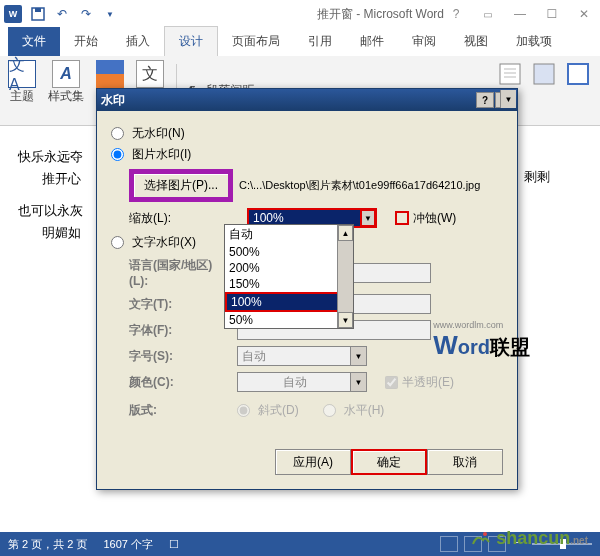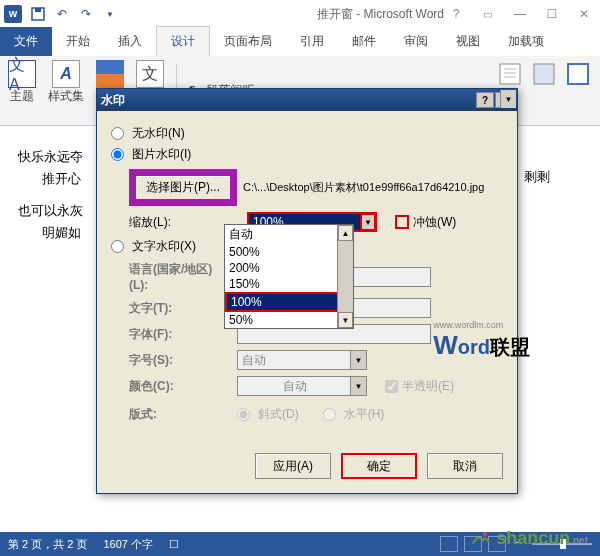--- a/index.html
+++ b/index.html
@@ -8,21 +8,21 @@
 
 .titlebar { height: 28px; background: #fff; display: flex; align-items: center; padding: 0 4px; }
 .word-icon { width: 18px; height: 18px; background: #2b579a; color: #fff; font-size: 9px; font-weight: bold; display: flex; align-items: center; justify-content: center; border-radius: 2px; }
 .qat { display: flex; gap: 4px; margin-left: 6px; align-items: center; }
 .qat-btn { width: 20px; height: 20px; display: flex; align-items: center; justify-content: center; color: #2b579a; cursor: pointer; }
 .app-title { flex: 1; text-align: right; color: #666; font-size: 12px; }
 .win-controls { display: flex; gap: 8px; color: #888; }
 .win-btn { width: 24px; height: 20px; display: flex; align-items: center; justify-content: center; cursor: pointer; }
 
 
-.ribbon-tabs { height: 28px; display: flex; align-items: flex-end; padding-left: 0; }
+.ribbon-tabs { height: 28px; display: flex; align-items: flex-end; padding-left: 8px; }
 .tab { padding: 6px 14px; color: #444; cursor: pointer; font-size: 12px; }
 .tab-file { background: #2b579a; color: #fff; }
 .tab-active { background: #f3f3f3; border: 1px solid #ccc; border-bottom: none; color: #2b579a; }
 
 
 .ribbon { height: 70px; background: #f3f3f3; border-bottom: 1px solid #ccc; display: flex; padding: 4px 8px; gap: 12px; }
 .ribbon-btn { display: flex; flex-direction: column; align-items: center; color: #444; cursor: pointer; }
 .ribbon-sep { width: 1px; background: #ccc; margin: 4px 0; }
 .big-icon { width: 28px; height: 28px; border: 1px solid #999; background: #fff; display: flex; align-items: center; justify-content: center; font-size: 16px; }
 
@@ -36,40 +36,40 @@
 .status-icon { width: 18px; height: 16px; border: 1px solid rgba(255,255,255,0.4); }
 
 
 .dialog { position: absolute; top: 88px; left: 96px; width: 422px; background: #ece9d8; border: 1px solid #1a3d6d; box-shadow: 2px 2px 8px rgba(0,0,0,0.4); z-index: 100; }
 .dialog-titlebar { height: 22px; background: linear-gradient(#2b579a, #1a3d6d); color: #fff; display: flex; align-items: center; padding: 0 4px; font-size: 12px; font-weight: bold; }
 .dialog-titlebar-btns { margin-left: auto; display: flex; gap: 1px; }
 .dlg-tbtn { width: 18px; height: 16px; background: #d4d0c8; border: 1px solid #888; display: flex; align-items: center; justify-content: center; font-size: 10px; color: #000; cursor: pointer; }
 .dialog-body { padding: 10px 14px; }
 .radio-row { display: flex; align-items: center; margin: 4px 0; gap: 4px; }
 .radio-row input[type=radio] { margin-right: 4px; }
-.dlg-btn { background: #ece9d8; border: 7px solid #a21caf; padding: 3px 10px; cursor: pointer; font-size: 12px; box-shadow: 1px 1px 0 #fff inset; }
+.dlg-btn { background: #ece9d8; border: 5px solid #a21caf; padding: 3px 10px; cursor: pointer; font-size: 12px; box-shadow: 1px 1px 0 #fff inset; }
 .file-path { color: #000; font-size: 11px; margin-left: 6px; }
 .form-row { display: flex; align-items: center; margin: 6px 0 6px 18px; gap: 8px; }
 .form-label { width: 100px; color: #777; font-size: 12px; font-weight: bold; }
 .form-label-dark { width: 54px; color: #000; font-size: 12px; }
 .combo { position: relative; width: 130px; height: 20px; }
 .combo input { width: 100%; height: 100%; border: 1px solid #888; padding: 0 18px 0 4px; font-size: 12px; }
 .combo-arrow { position: absolute; right: 1px; top: 1px; width: 16px; height: 18px; background: #d4d0c8; border-left: 1px solid #888; display: flex; align-items: center; justify-content: center; font-size: 8px; cursor: pointer; }
 .combo-highlight { border: 2px solid #d00 !important; }
 .combo-wide { width: 194px; }
 .combo-wide input { width: 100%; height: 20px; border: 1px solid #888; background: #f0f0f0; color: #888; padding: 0 18px 0 4px; font-size: 12px; }
 .dropdown-list { position: absolute; top: 224px; left: 224px; width: 130px; background: #fff; border: 1px solid #666; z-index: 200; }
 .dropdown-list .dd-item { padding: 1px 4px; font-size: 12px; cursor: pointer; }
 .dropdown-list .dd-selected { background: #0a246a; color: #fff; border: 2px solid #d00; }
 .dd-scroll { position: absolute; right: 0; top: 0; width: 16px; height: 100%; background: #d4d0c8; border-left: 1px solid #888; }
 .dd-scroll-btn { width: 100%; height: 16px; background: #ece9d8; border: 1px solid #888; font-size: 8px; display: flex; align-items: center; justify-content: center; }
 .checkbox-row { display: flex; align-items: center; gap: 4px; }
 .red-check { width: 14px; height: 14px; border: 2px solid #d00; }
 .dimmed-check { color: #aaa; }
-.dialog-footer { display: flex; justify-content: flex-end; gap: 10px; padding: 10px 14px 14px; }
+.dialog-footer { display: flex; justify-content: flex-end; padding: 10px 14px 14px; }
 .footer-btn { width: 76px; height: 26px; background: #ece9d8; border: 1px solid #888; cursor: pointer; font-size: 12px; box-shadow: 1px 1px 0 #fff inset; }
 .footer-btn-primary { border: 2px solid #d00; }
 
 
 .word-logo { position: absolute; top: 320px; right: 70px; z-index: 150; pointer-events: none; }
 .word-logo-text { font-size: 20px; font-weight: bold; }
 .word-logo-text .w { color: #2b579a; font-size: 26px; }
 .word-logo-text .ord { color: #2b579a; }
 .word-logo-text .lm { color: #000000; }
 .word-logo-url { font-size: 9px; color: #888; }

